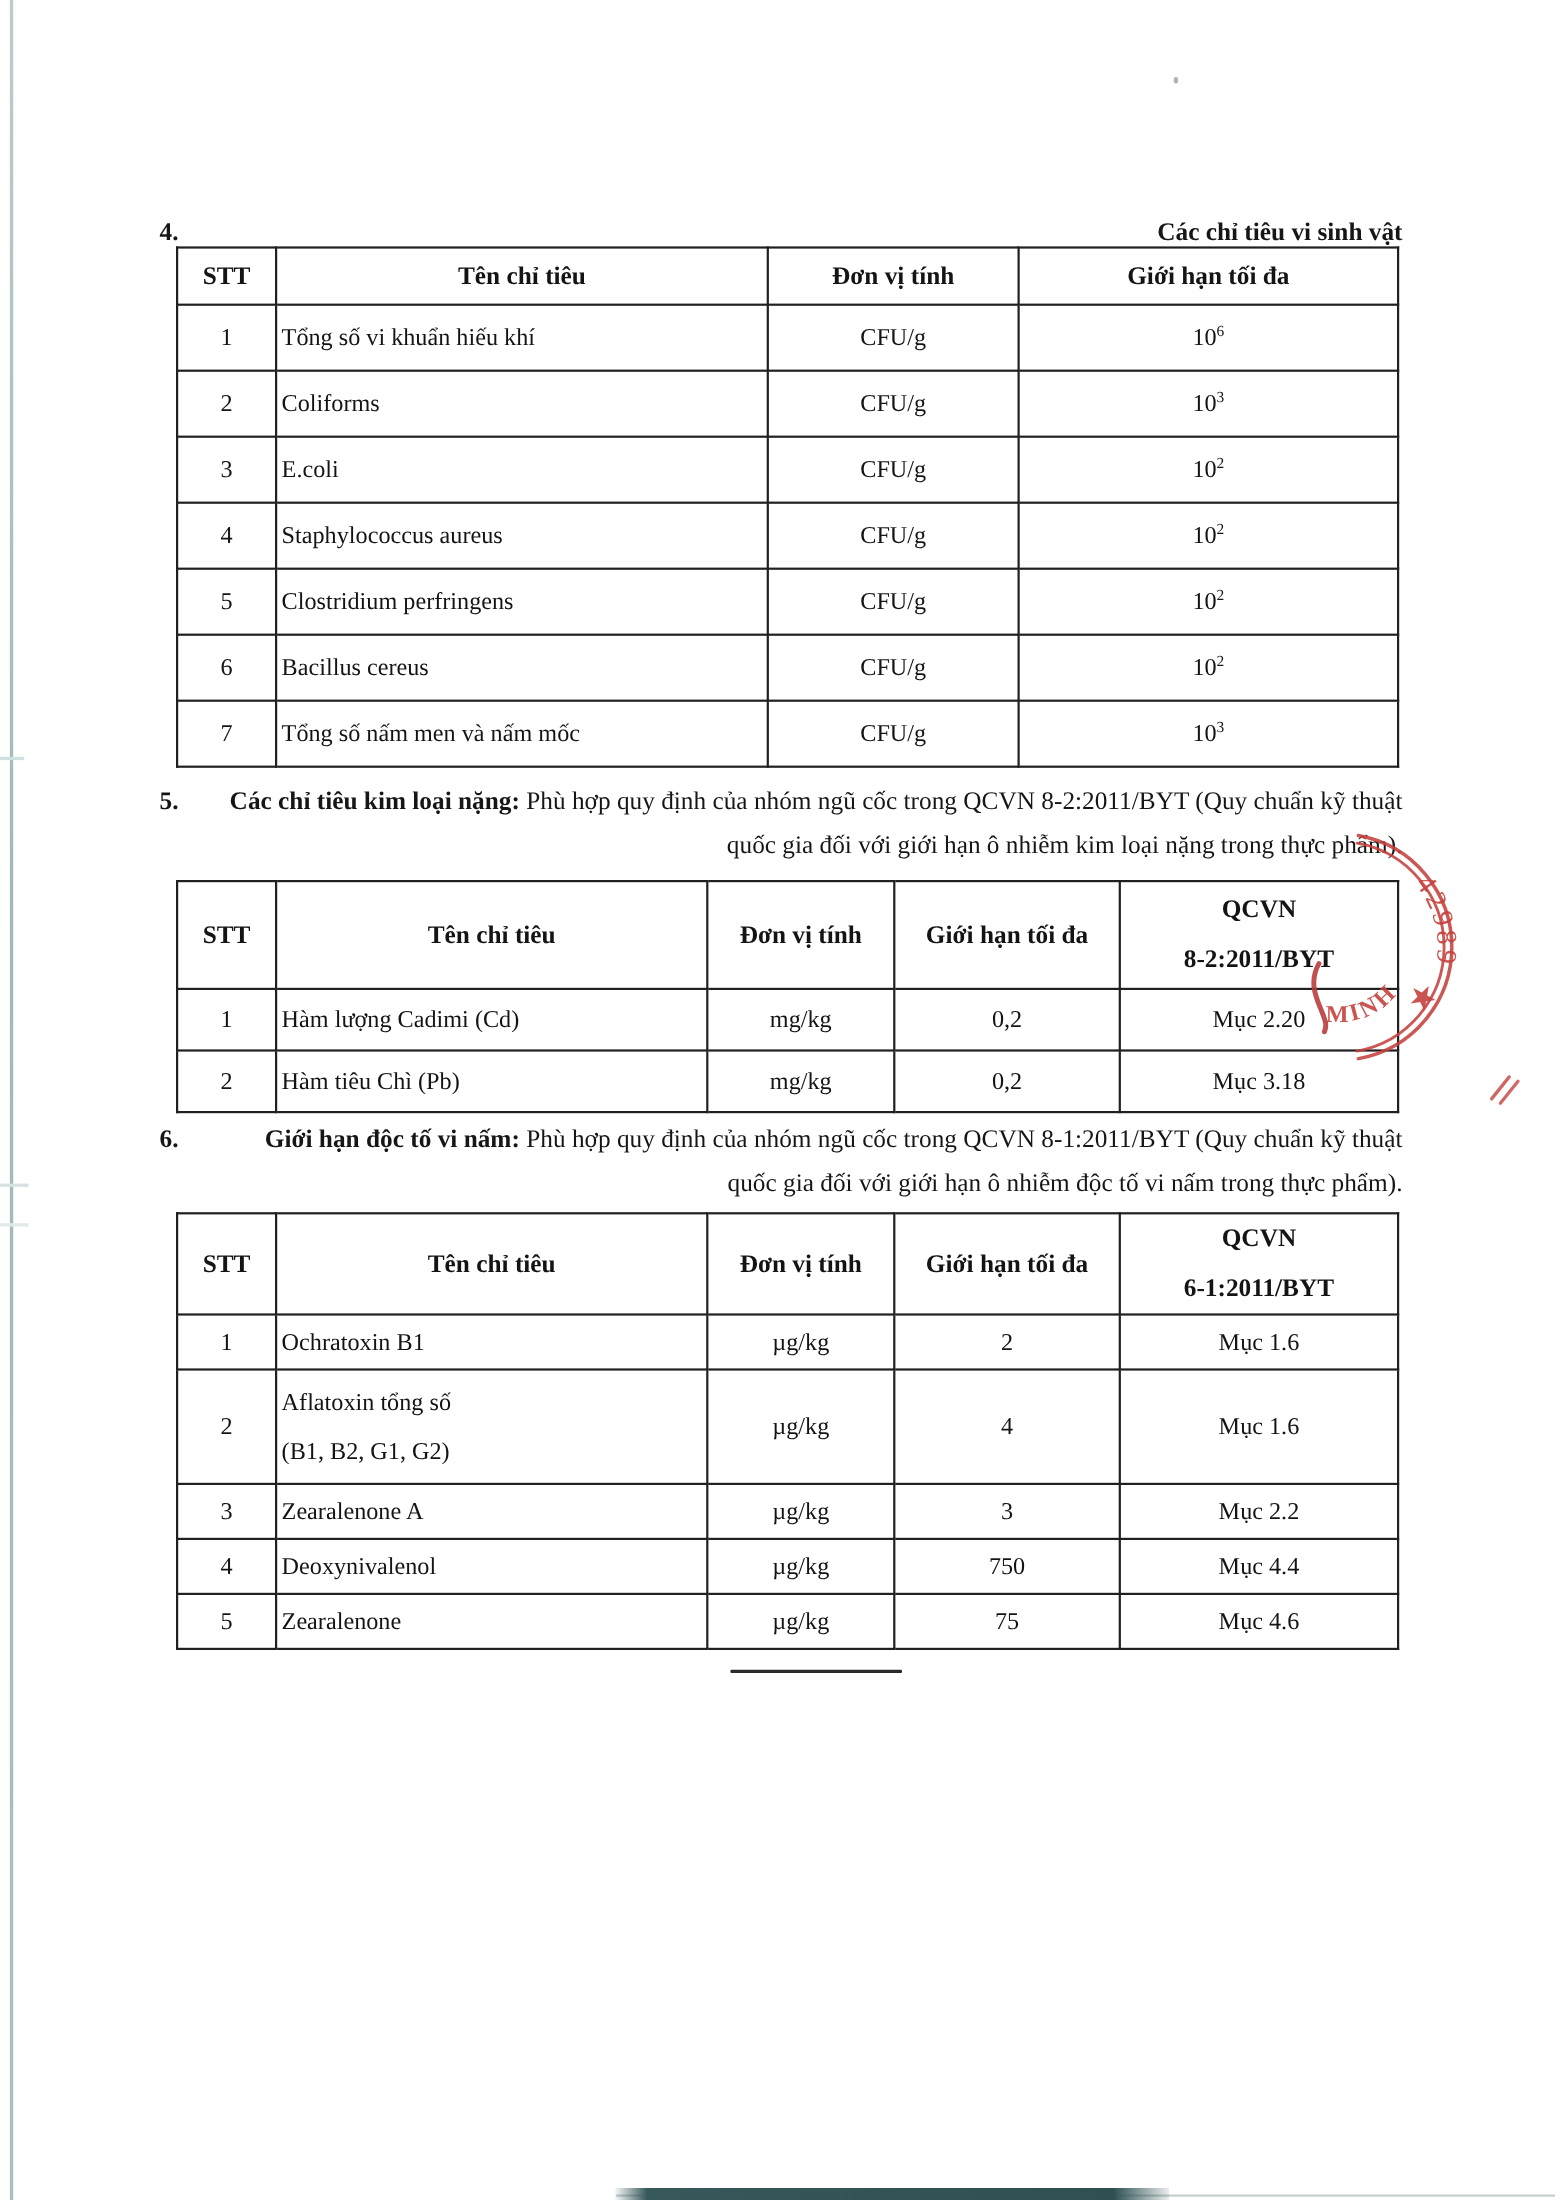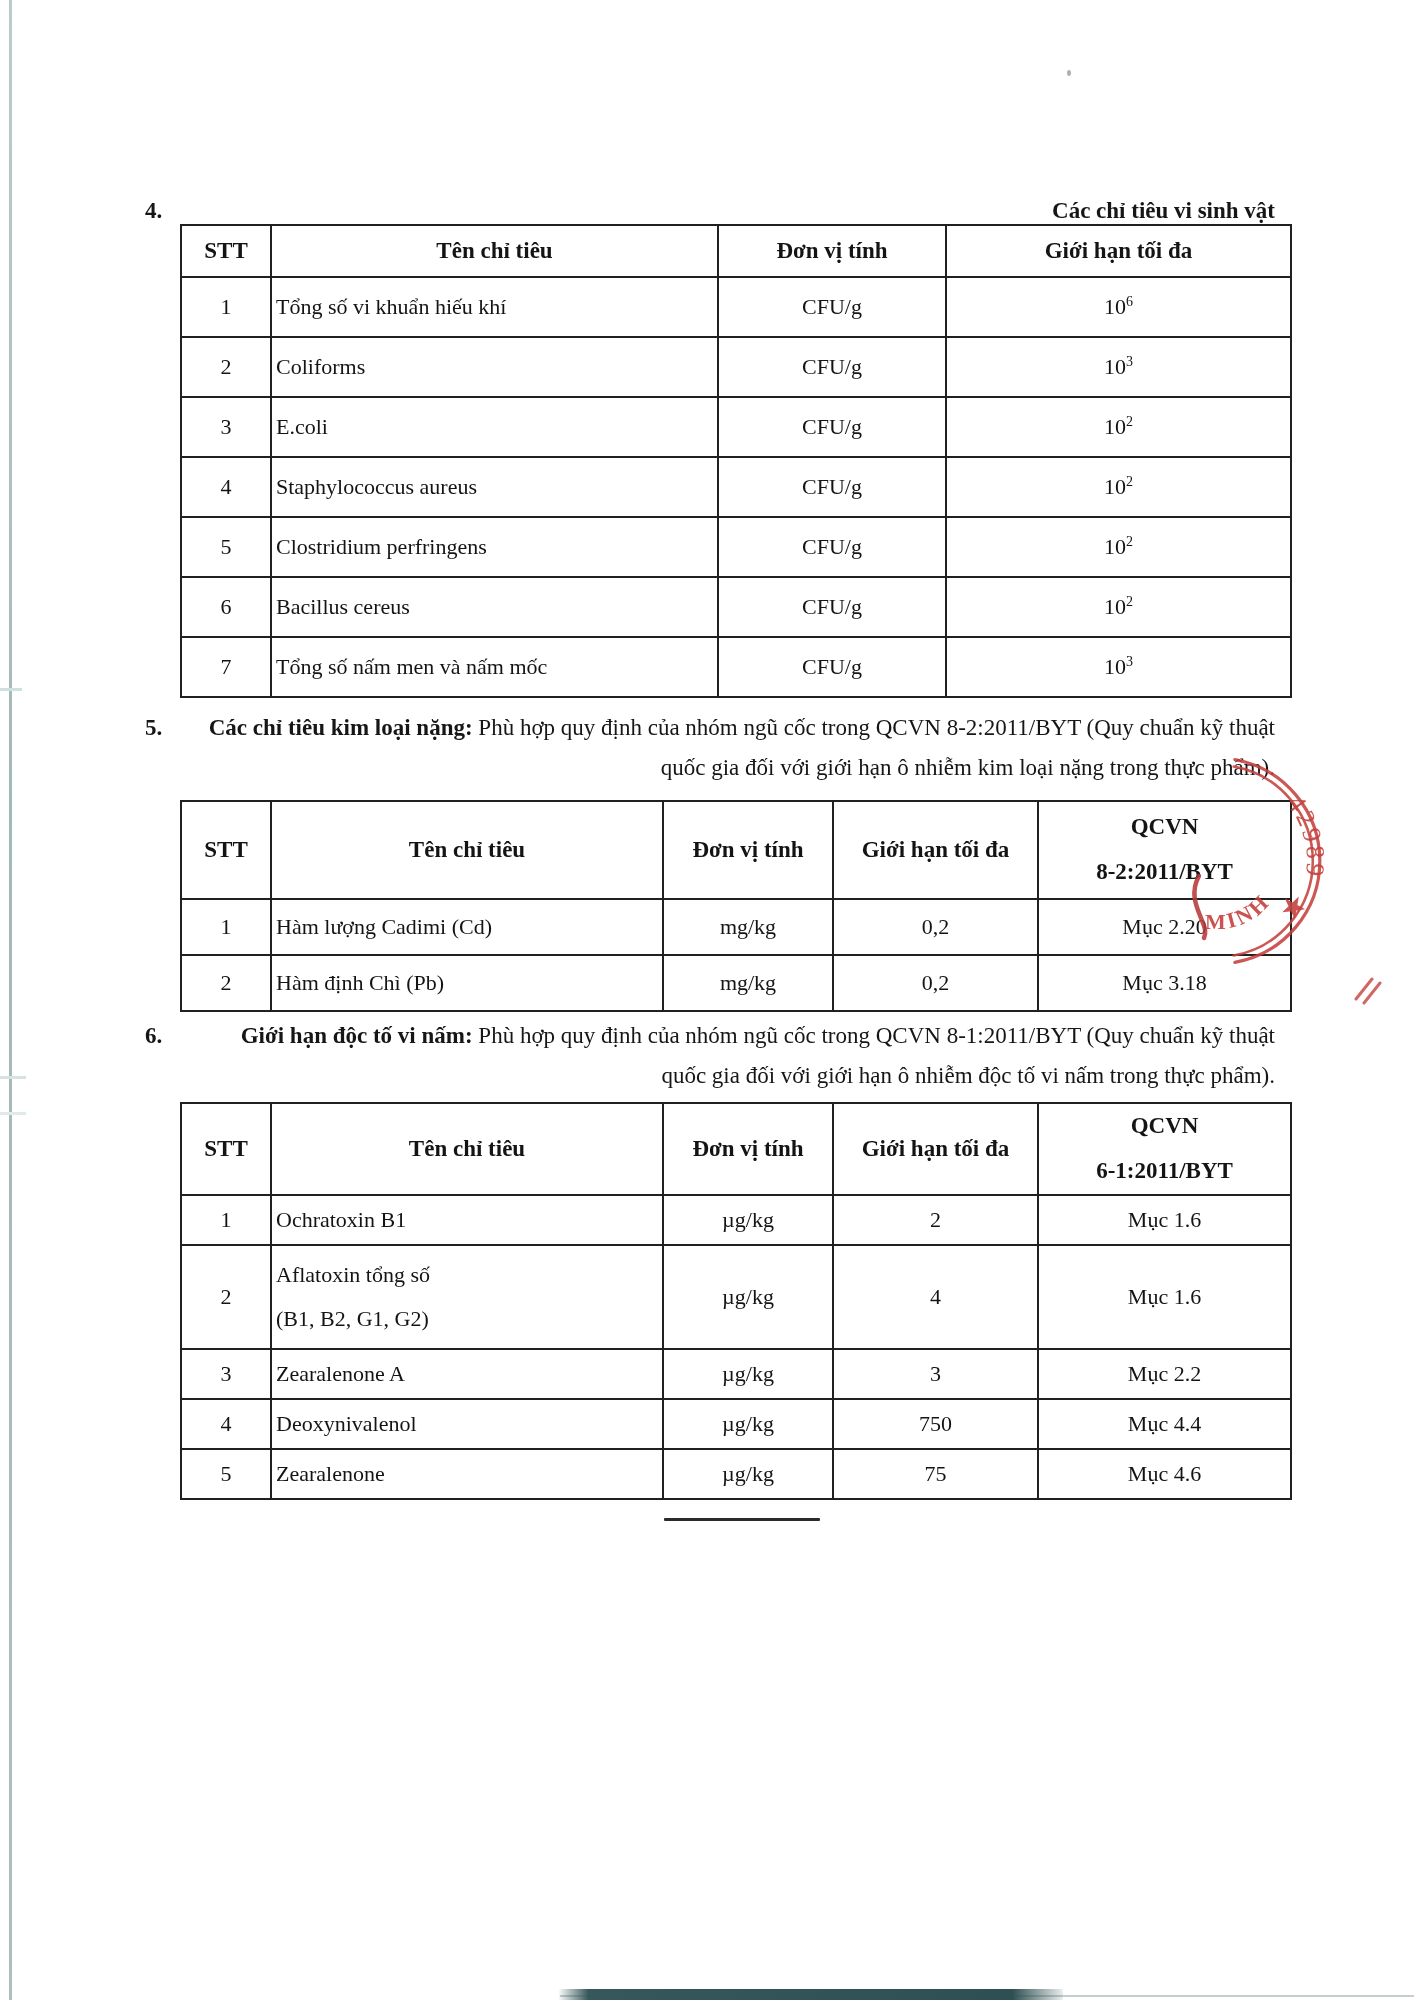--- a/index.html
+++ b/index.html
@@ -9,21 +9,21 @@
     font-family:"Liberation Serif", serif; color:#161616;
   }
   
   .para {position:absolute; left:145px; width:1130px; display:flex; font-size:23px; line-height:1.72;}
   .pnum  {width:46px; flex:none; font-weight:bold;}
   .ptext {flex:1;text-align:right;}
   .ptext b {font-weight:bold;}
   .h4p .ptext {font-weight:bold;}
   
   table.tbl {
-    position:absolute; left:180px; border-collapse:collapse; table-layout:fixed;
+    position:absolute; left:160px; border-collapse:collapse; table-layout:fixed;
     font-size:22px; color:#141414; background:transparent;
   }
   .tbl, .tbl td {border:2.4px solid #202020;}
   .tbl td {text-align:center; vertical-align:middle; padding:0 4px;}
   .tbl tr.hdr td {font-weight:bold; font-size:23px;}
   .tbl td.c-name {text-align:left; }
   .tbl sup {font-size:14px; vertical-align:super; line-height:0;}
   .qcvnhdr div {line-height:1.95;}
   
   .hr-short {position:absolute; left:664px; top:1518px; width:156px; height:3px; background:#2b2b2b; border-radius:1px;}
@@ -144,21 +144,21 @@
       </tr>
       <tr style="height:56px">
         <td>1</td>
         <td class="c-name">Hàm lượng Cadimi (Cd)</td>
         <td>mg/kg</td>
         <td>0,2</td>
         <td>Mục 2.20</td>
       </tr>
       <tr style="height:56px">
         <td>2</td>
-        <td class="c-name">Hàm định Chì (Pb)</td>
+        <td class="c-name">Hàm tiêu Chì (Pb)</td>
         <td>mg/kg</td>
         <td>0,2</td>
         <td>Mục 3.18</td>
       </tr>
     </tbody>
   </table>
 
   <div class="para" style="top:1016px">
     <div class="pnum">6.</div>
     <div class="ptext"><b>Giới hạn độc tố vi nấm:</b><span> Phù hợp quy định của nhóm ngũ cốc trong QCVN 8-1:2011/BYT (Quy chuẩn kỹ thuật quốc gia đối với giới hạn ô nhiễm độc tố vi nấm trong thực phẩm).</span></div>

